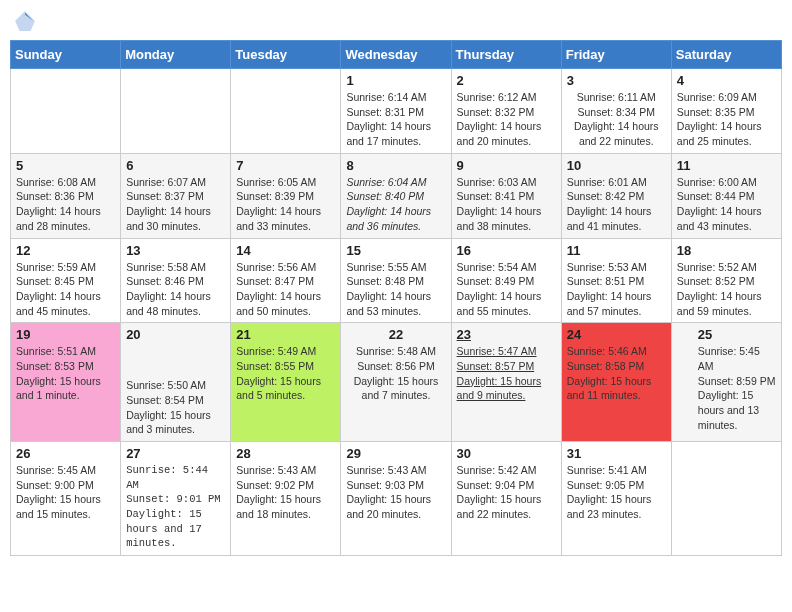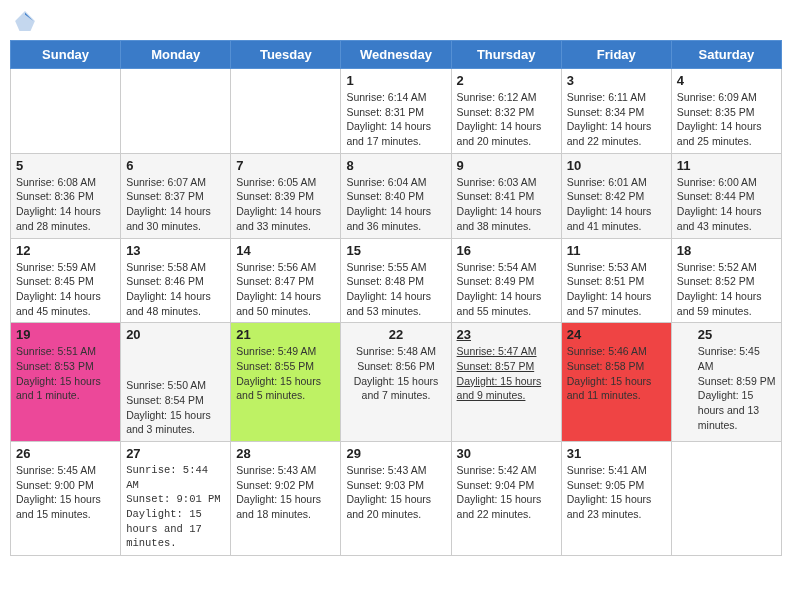--- a/index.html
+++ b/index.html
@@ -52,21 +52,21 @@
       width: 100%;
       border-collapse: collapse;
       border: 1px solid #ccc;
     }
     .calendar th {
       background-color: #3a7bc8;
       color: #fff;
       font-size: 13px;
       font-weight: bold;
       padding: 6px 4px;
-      text-align: center;
+      text-align: left;
       border: 1px solid #5590d4;
     }
     .calendar td {
       border: 1px solid #ccc;
       vertical-align: top;
       padding: 4px 5px;
       width: 110px;
       min-height: 80px;
       font-size: 10.5px;
       color: #333;
@@ -134,21 +134,21 @@
 Daylight: 14 hours and 17 minutes.</div>
         </td>
         <td>
           <span class="day-number">2</span>
           <div class="day-info" style="white-space: pre-line;">Sunrise: 6:12 AM
 Sunset: 8:32 PM
 Daylight: 14 hours and 20 minutes.</div>
         </td>
         <td>
           <span class="day-number">3</span>
-          <div class="day-info" style="white-space: pre-line;">Sunrise: 6:11 AM
+          <div class="day-info" style="white-space: pre-line; text-align: center;">Sunrise: 6:11 AM
 Sunset: 8:34 PM
 Daylight: 14 hours and 22 minutes.</div>
         </td>
         <td>
           <span class="day-number">4</span>
           <div class="day-info" style="white-space: pre-line;">Sunrise: 6:09 AM
 Sunset: 8:35 PM
 Daylight: 14 hours and 25 minutes.</div>
         </td>
       </tr>
@@ -166,21 +166,21 @@
 Daylight: 14 hours and 30 minutes.</div>
         </td>
         <td style="background: rgb(245, 245, 245);">
           <span class="day-number">7</span>
           <div class="day-info" style="white-space: pre-line;">Sunrise: 6:05 AM
 Sunset: 8:39 PM
 Daylight: 14 hours and 33 minutes.</div>
         </td>
         <td style="background: rgb(245, 245, 245);">
           <span class="day-number">8</span>
-          <div class="day-info" style="white-space: pre-line;">Sunrise: 6:04 AM
+          <div class="day-info" style="white-space: pre-line; font-style: italic;">Sunrise: 6:04 AM
 Sunset: 8:40 PM
 Daylight: 14 hours and 36 minutes.</div>
         </td>
         <td style="background: rgb(245, 245, 245);">
           <span class="day-number">9</span>
           <div class="day-info" style="white-space: pre-line;">Sunrise: 6:03 AM
 Sunset: 8:41 PM
 Daylight: 14 hours and 38 minutes.</div>
         </td>
         <td style="background: rgb(245, 245, 245);">
@@ -234,21 +234,21 @@
 Daylight: 14 hours and 57 minutes.</div>
         </td>
         <td>
           <span class="day-number">18</span>
           <div class="day-info" style="white-space: pre-line;">Sunrise: 5:52 AM
 Sunset: 8:52 PM
 Daylight: 14 hours and 59 minutes.</div>
         </td>
       </tr>
       <tr style="background: rgb(245, 245, 245);">
-        <td style="background: #ec4899;">
+        <td style="background: #f9a8d4;">
           <span class="day-number">19</span>
           <div class="day-info" style="white-space: pre-line;">Sunrise: 5:51 AM
 Sunset: 8:53 PM
 Daylight: 15 hours and 1 minute.</div>
         </td>
         <td style="background: rgb(245, 245, 245);">
           <span class="day-number">20</span>
           <div class="day-info" style="white-space: pre-line; margin-top: 36px;">Sunrise: 5:50 AM
 Sunset: 8:54 PM
 Daylight: 15 hours and 3 minutes.</div>

